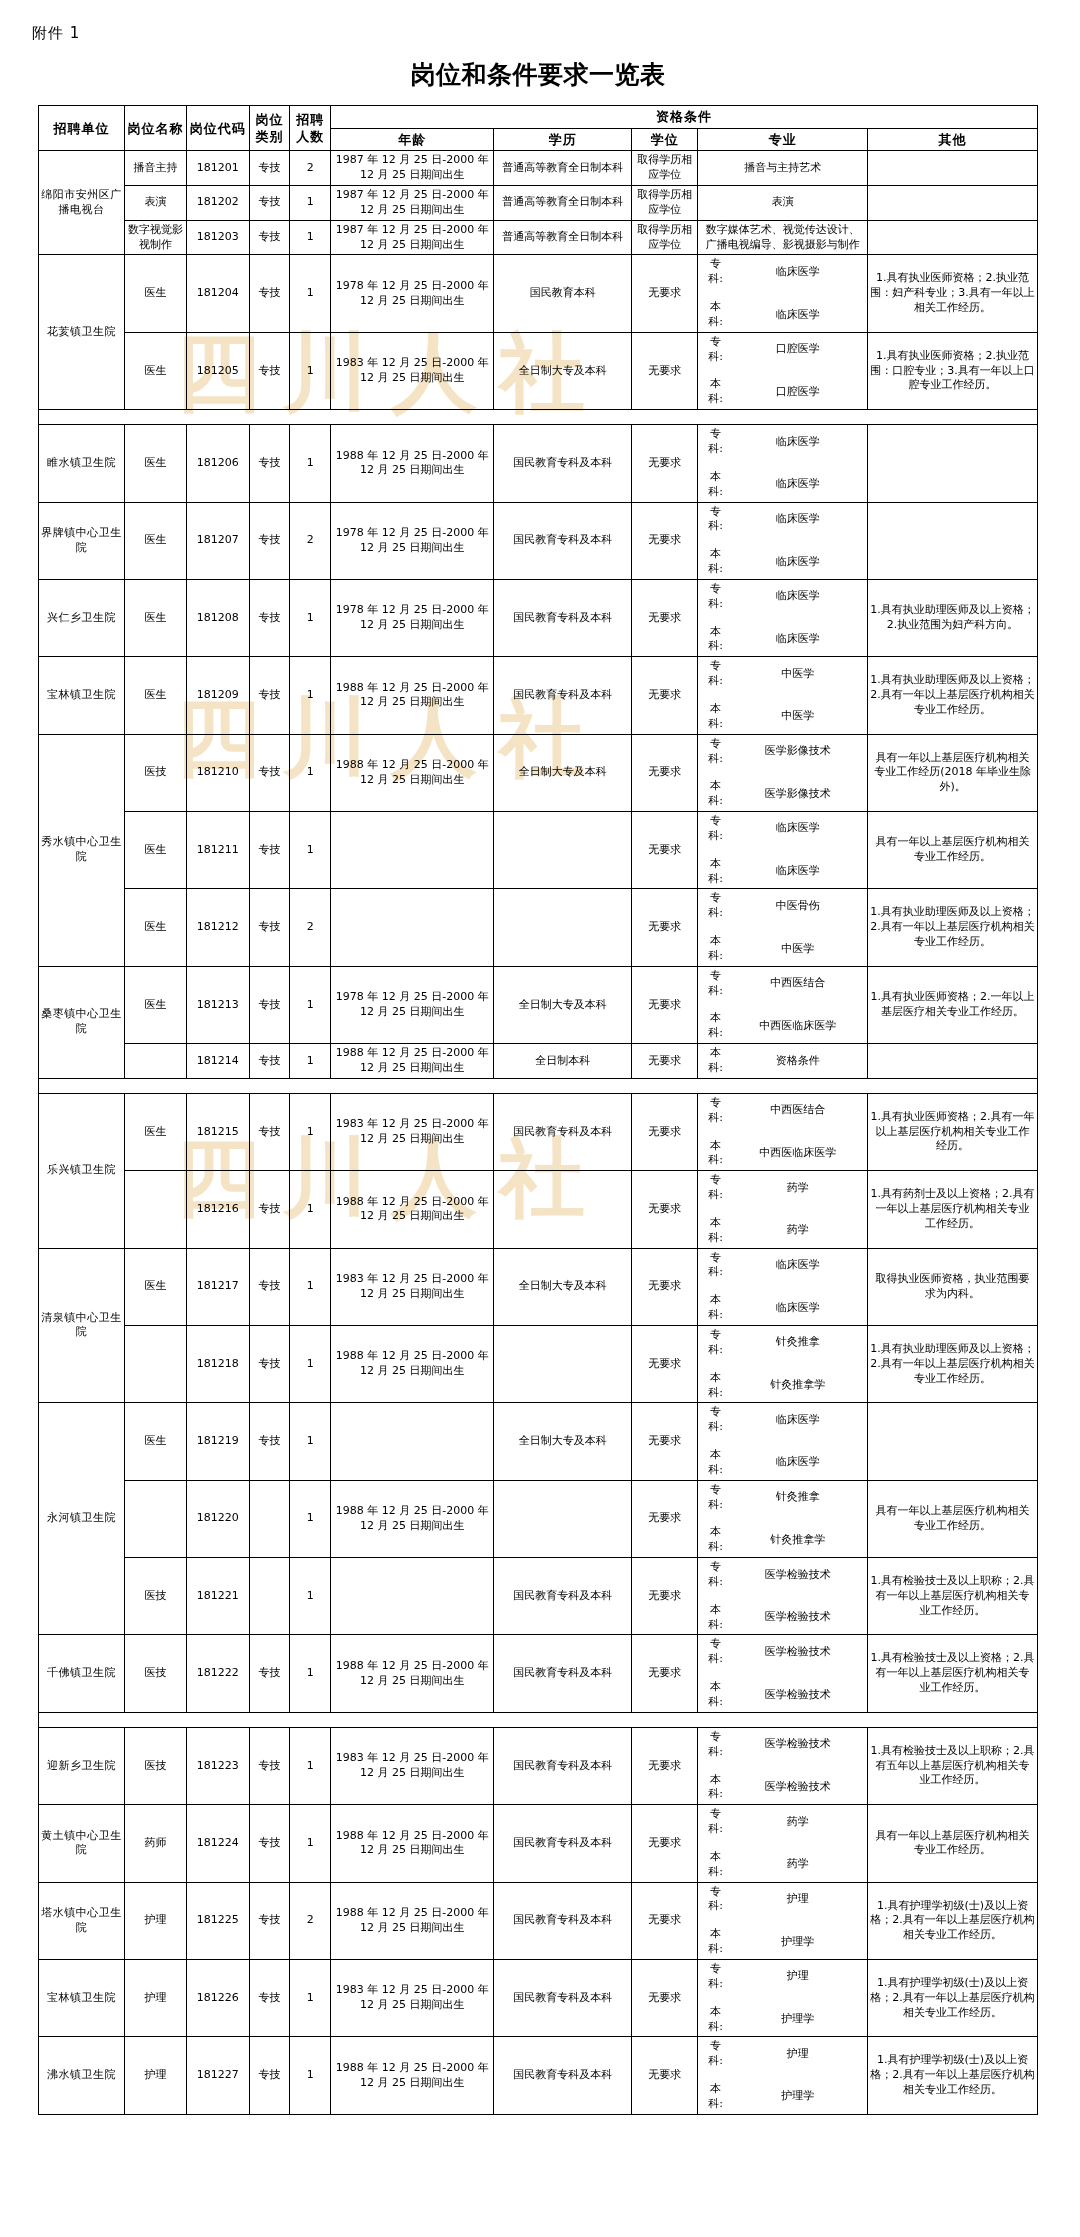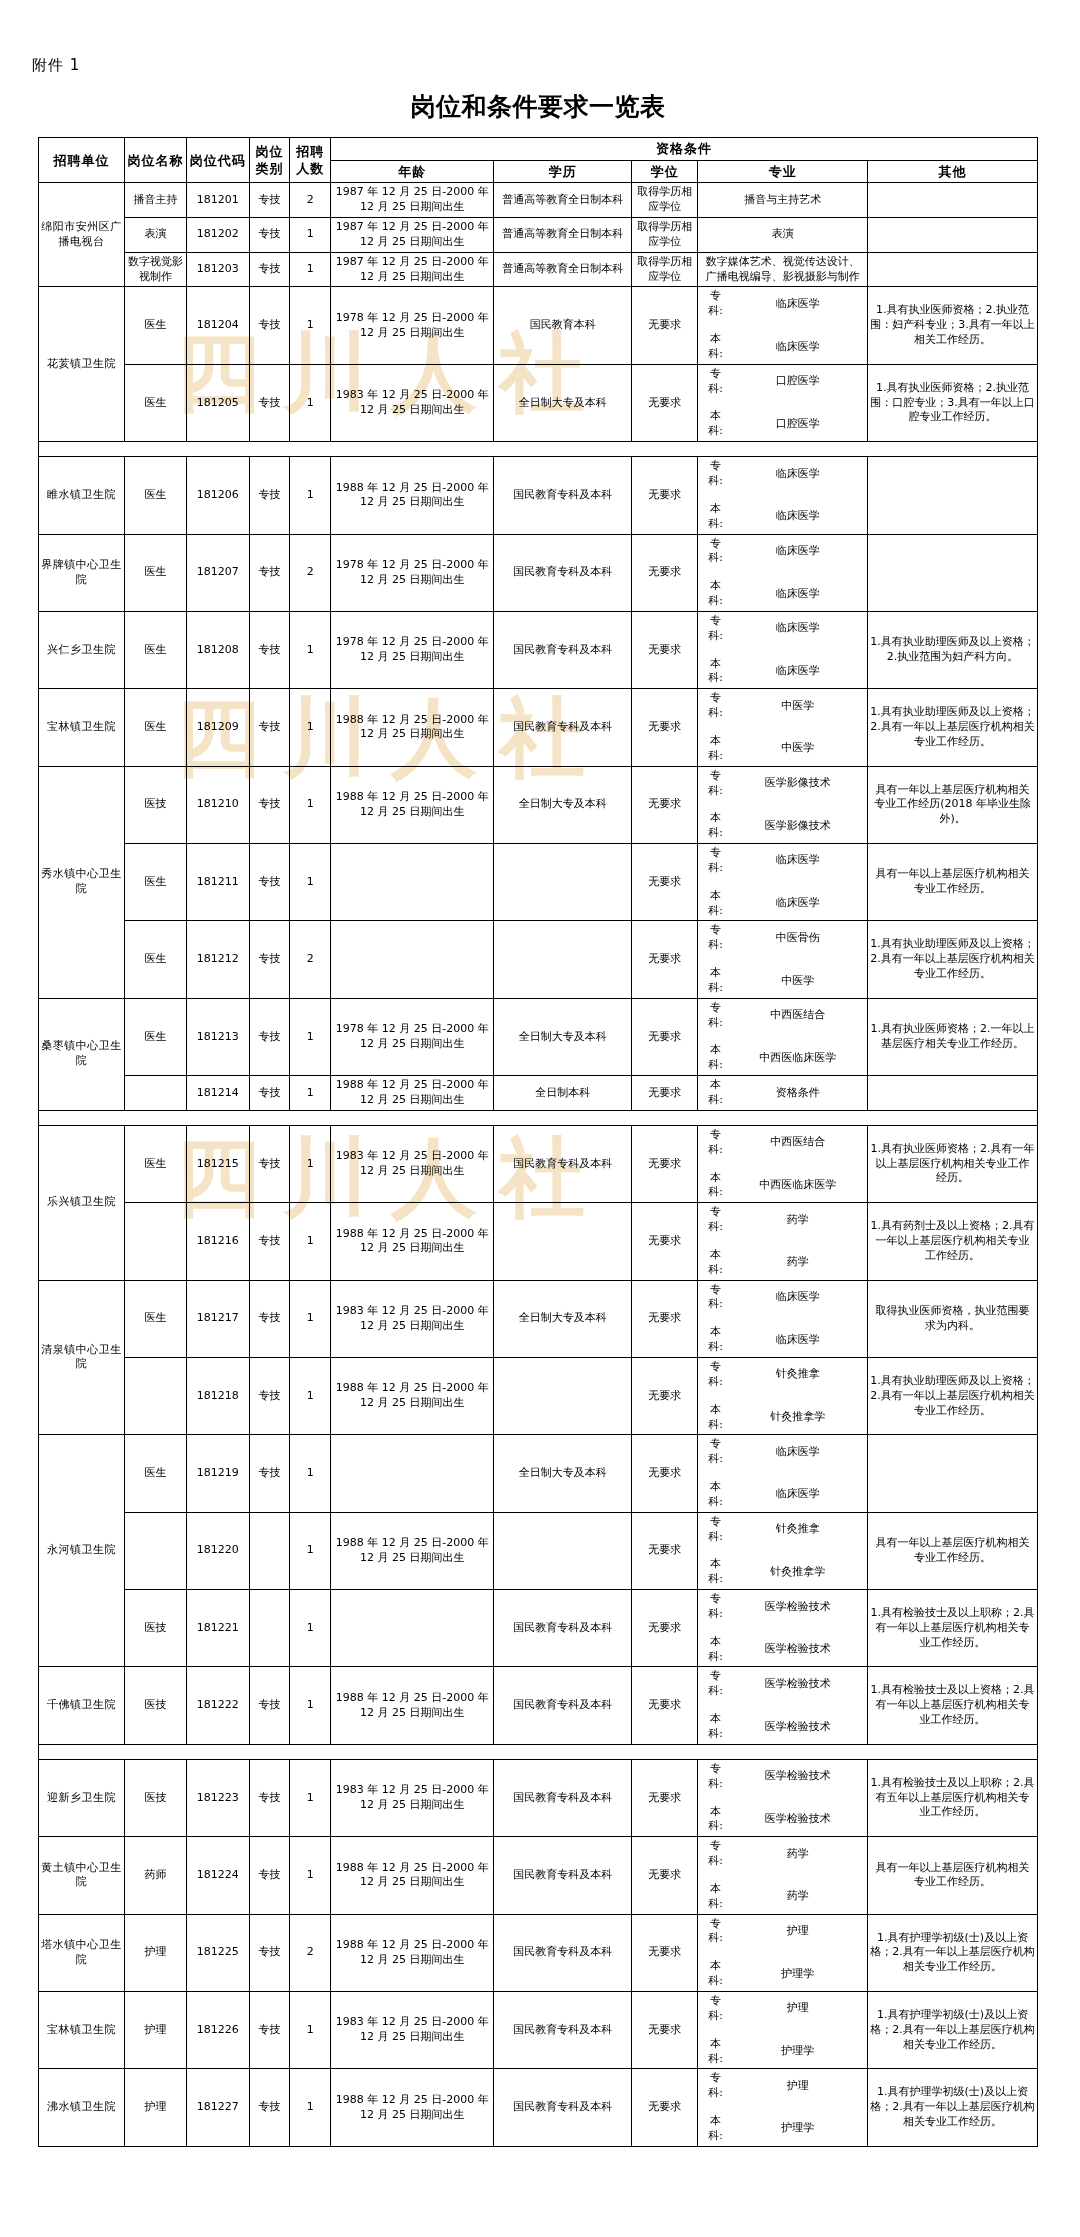--- a/index.html
+++ b/index.html
@@ -7,21 +7,21 @@
     width:1080px;
     background:#ffffff;
     font-family:"DejaVu Sans","Liberation Sans",sans-serif;
     color:#000;
   }
   .page{
     width:1076px;
     min-height:2237px;
     position:relative;
     box-sizing:border-box;
-    padding:56px 30px 20px 30px;
+    padding:24px 30px 20px 30px;
   }
   .attach{
     font-size:15px;
     letter-spacing:1px;
     margin:0 0 14px 2px;
   }
   .doc-title{
     text-align:center;
     font-size:25px;
     font-weight:bold;

